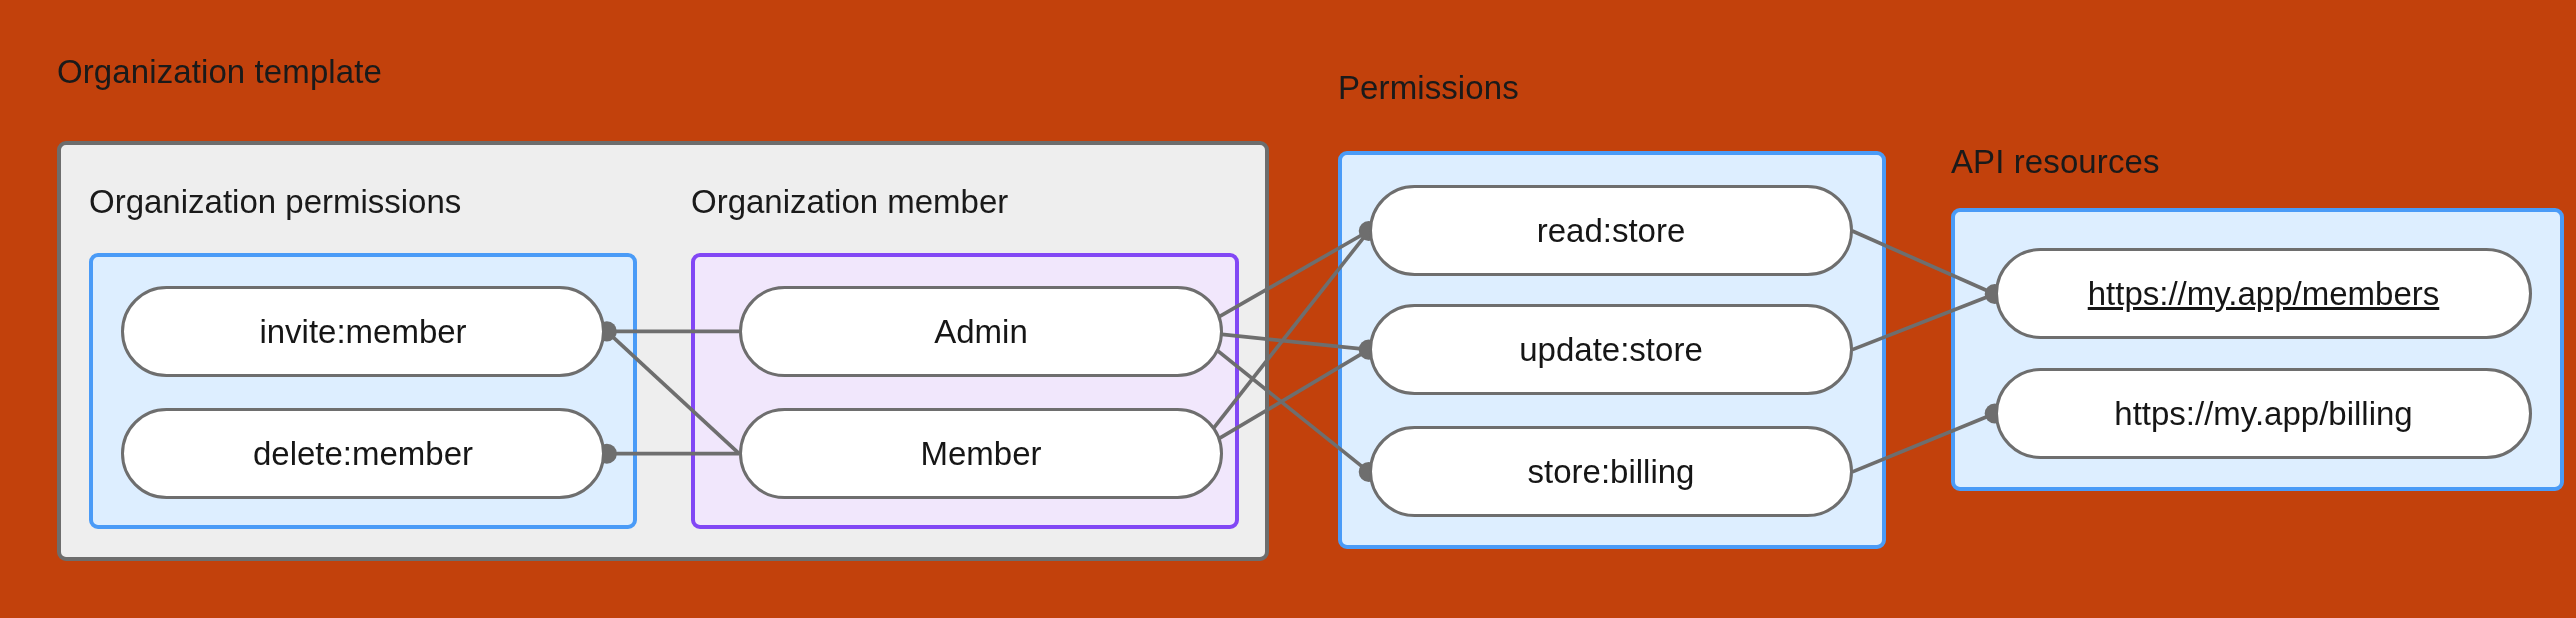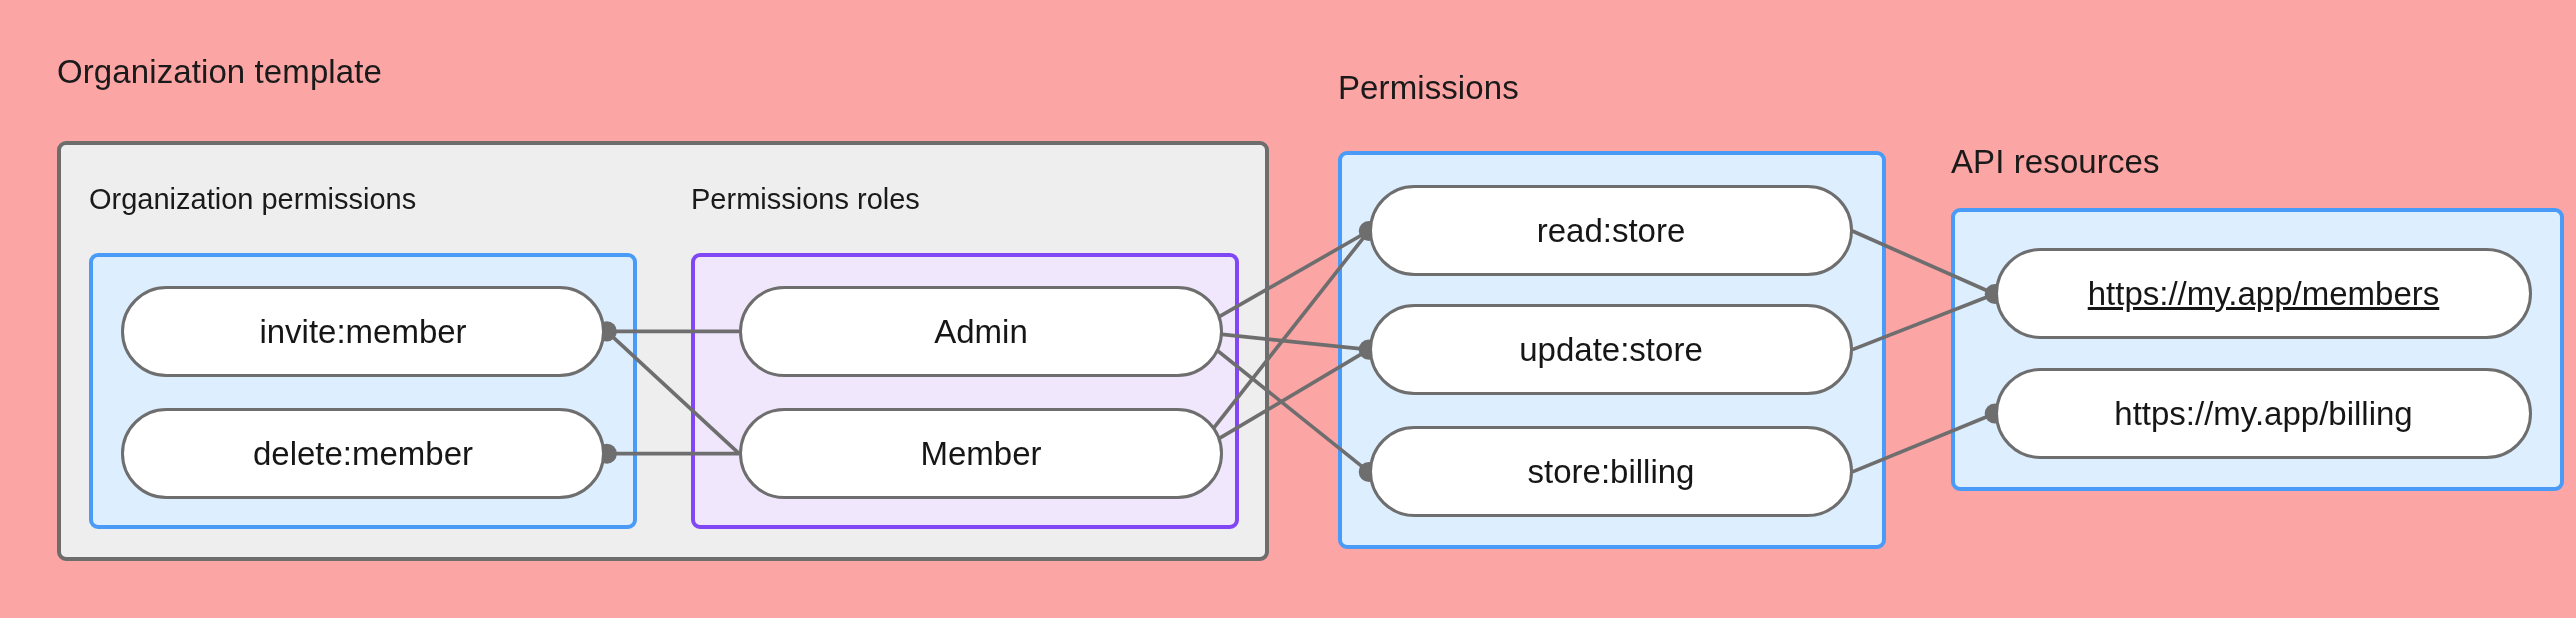--- a/index.html
+++ b/index.html
@@ -4,38 +4,38 @@
 <style>
   html, body {
     margin: 0;
     padding: 0;
     background: #f7f8f8;
   }
   #canvas {
     position: relative;
     width: 2576px;
     height: 619px;
-    background: #fca5a5;
+    background: #c2410c;
     font-family: "Liberation Sans", "DejaVu Sans", sans-serif;
     overflow: hidden;
   }
 
   
   .group-title {
     position: absolute;
     font-size: 33px;
     font-weight: 400;
     color: #1a1a1a;
     letter-spacing: 0.1px;
     white-space: nowrap;
     line-height: 1;
   }
   .sub-title {
     position: absolute;
-    font-size: 29px;
+    font-size: 33px;
     font-weight: 400;
     color: #1a1a1a;
     white-space: nowrap;
     line-height: 1;
   }
 
   
   .box {
     position: absolute;
     box-sizing: border-box;
@@ -92,21 +92,21 @@
   <div class="group-title" style="left:57px; top:55px;">Organization template</div>
 
   <div class="group-title" style="left:1338px; top:71px;">Permissions</div>
 
   <div class="group-title" style="left:1951px; top:145px;">API resources</div>
 
   <div class="box box-template" style="left:57px; top:141px; width:1212px; height:420px;"></div>
 
   <div class="sub-title" style="left:89px; top:185px;">Organization permissions</div>
 
-  <div class="sub-title" style="left:691px; top:185px;">Permissions roles</div>
+  <div class="sub-title" style="left:691px; top:185px;">Organization member</div>
 
   <div class="box box-blue" style="left:89px; top:253px; width:548px; height:276px;"></div>
 
   <div class="box box-purple" style="left:691px; top:253px; width:548px; height:276px;"></div>
 
   <div class="box box-blue" style="left:1338px; top:151px; width:548px; height:398px;"></div>
 
   <div class="box box-blue" style="left:1951px; top:208px; width:613px; height:283px;"></div>
 
   <svg id="edges" viewBox="0 0 2823 678" xmlns="http://www.w3.org/2000/svg">

